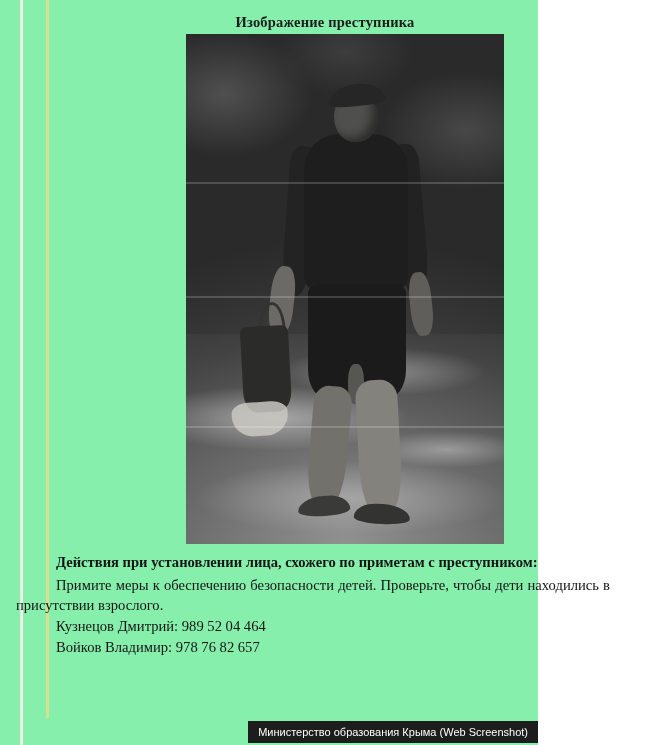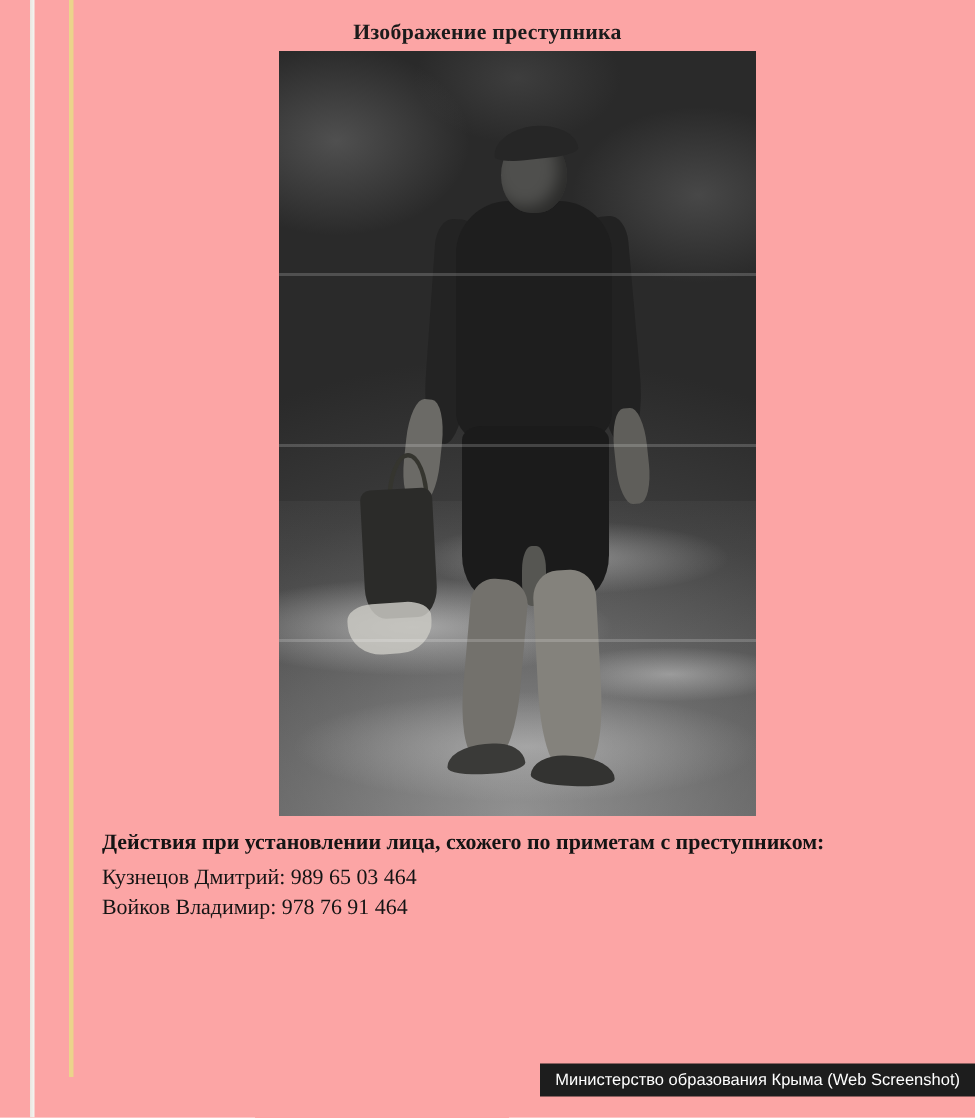--- a/index.html
+++ b/index.html
@@ -13,23 +13,23 @@
     font-family: "Liberation Serif", serif;
     overflow: hidden;
     position: relative;
   }
 
   
   .page {
     position: absolute;
     left: 0;
     top: 0;
-    width: 650px;
+    width: 538px;
     height: 745px;
-    background: #fca5a5;
+    background: #86efac;
   }
 
   
   .scan-edge {
     position: absolute;
     left: 20px;
     top: 0;
     width: 3px;
     height: 745px;
     background: linear-gradient(to right, #e8e6e0, #f6f5f1);
@@ -230,21 +230,21 @@
     position: absolute;
     left: 0;
     width: 100%;
     height: 2px;
     background: rgba(255,255,255,0.18);
   }
 
   
   .body-text {
     position: absolute;
-    left: 28px;
+    left: 16px;
     top: 552px;
     width: 594px;
     font-family: "Liberation Serif", serif;
     font-size: 14.6px;
     color: #141414;
     line-height: 1.42;
   }
   .para-bold {
     font-weight: bold;
     text-align: justify;
@@ -258,21 +258,21 @@
   }
   .line {
     margin: 0;
     text-indent: 40px;
   }
 
   
   .watermark {
     position: absolute;
     right: 0;
-    bottom: 14px;
+    bottom: 2px;
     height: 22px;
     background: #1d1d1d;
     color: #ffffff;
     font-family: "Liberation Sans", sans-serif;
     font-size: 11px;
     display: flex;
     align-items: center;
     padding: 0 10px;
     white-space: nowrap;
     text-align: center;
@@ -311,19 +311,20 @@
       <div class="fig-bag-light"></div>
 
       <div class="crease" style="top:148px"></div>
       <div class="crease" style="top:262px"></div>
       <div class="crease" style="top:392px"></div>
     </div>
   </div>
 
   <div class="body-text">
     <p class="para-bold">Действия при установлении лица, схожего по приметам с преступником:</p>
-    <p class="line">Кузнецов Дмитрий: 989 65 03 464</p>
-    <p class="line">Войков Владимир: 978 76 91 464</p>
+    <p class="para">Примите меры к обеспечению безопасности детей. Проверьте, чтобы дети находились в присутствии взрослого.</p>
+    <p class="line">Кузнецов Дмитрий: 989 52 04 464</p>
+    <p class="line">Войков Владимир: 978 76 82 657</p>
   </div>
 
   <div class="watermark">Министерство образования Крыма (Web Screenshot)</div>
 
 </div>
 
 </body></html>

